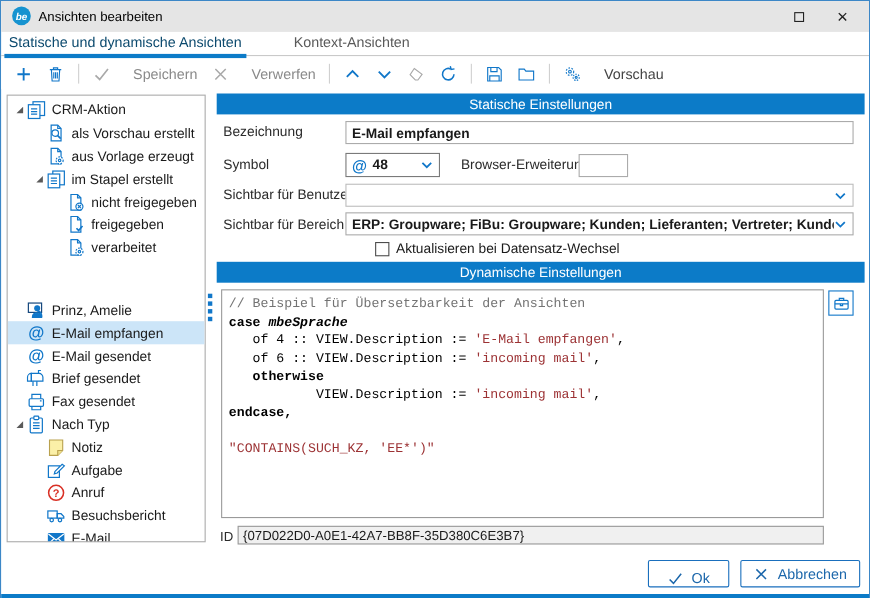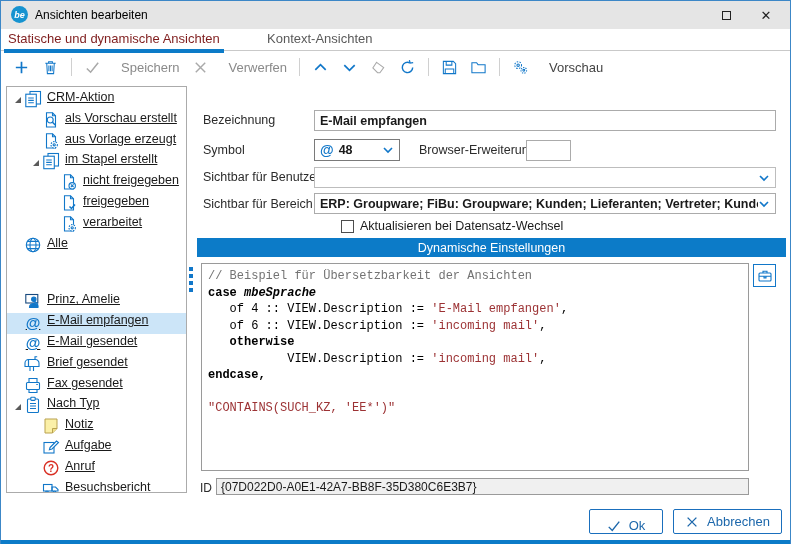--- a/index.html
+++ b/index.html
@@ -18,38 +18,38 @@
          display:flex; align-items:center; justify-content:center; }
   .title{ position:absolute; left:34px; top:7px; font-size:12px; color:#000; }
   .wbtn{ position:absolute; top:0; width:40px; height:28px; display:flex; align-items:center;
          justify-content:center; color:#222; cursor:default; }
   .wbtn.max{ right:44px; } .wbtn.close{ right:4px; font-size:13px; }
   .maxglyph{ width:9px; height:9px; border:1px solid #222; display:block; }
 
   
   .tabs{ position:absolute; left:0; top:28px; right:0; height:22px; border-bottom:1px solid #c9c9c9; }
   .tab{ position:absolute; top:0; height:22px; font-size:13px; color:#5a5a5a; padding:2px 4px 0 4px; }
-  .tab.active{ color:#7f1d1d; }
+  .tab.active{ color:#0c4a6e; }
   .tab.active .underline{ position:absolute; left:0; right:0; bottom:-2px; height:4px; background:#0c7bc8; }
   .tab1{ left:3px; } .tab2{ left:262px; }
 
   
   .toolbar{ position:absolute; left:0; top:52px; right:0; height:28px; display:flex;
             align-items:center; padding-left:8px; gap:4px; background:#fff; }
   .tbtn{ display:flex; align-items:center; gap:20px; padding:2px 4px; color:#1177c9; }
   .tbtn.disabled{ color:#a9a9a9; }
   .tbtn .lbl{ font-size:13px; color:#8a8a8a; }
   .tbtn.enabled .lbl{ color:#444; }
   .tbtn svg{ width:17px; height:17px; display:block; }
   .tsep{ width:1px; height:18px; background:#d0d0d0; margin:0 4px; }
 
   
   .tree{ position:absolute; left:5px; top:85px; width:181px; height:407px;
          border:1px solid #ababab; background:#fff; overflow:hidden; padding-top:3px; }
-  .trow{ display:flex; height:20.8px; white-space:nowrap;text-decoration:underline; }
+  .trow{ display:flex; align-items:center; height:20.8px; white-space:nowrap; }
   .trow.selected{ background:#cce5f8; }
   .exp{ width:13px; display:flex; justify-content:center; align-items:center; flex:0 0 13px; }
   .exp .tri{ width:0; height:0; border-left:6px solid transparent; border-bottom:6px solid #5a5a5a; }
   .ticon{ width:18px; height:18px; flex:0 0 18px; margin-right:5px; color:#1177c9;
           display:flex; align-items:center; justify-content:center; }
   .ticon svg{ width:18px; height:18px; display:block; }
   .ticon .glyph{ font-size:15px; font-weight:bold; color:#1177c9; line-height:1; }
   .tlabel{ font-size:12.5px; color:#1a1a1a; }
   .splitter{ position:absolute; left:188px; top:266px; width:5px; display:flex; flex-direction:column; gap:3px; }
   .splitter i{ width:4px; height:4px; background:#1177c9; display:block; }
@@ -327,33 +327,20 @@
             <g fill="none" stroke="currentColor" stroke-width="1.1">
               <path d="M4.5 1.8h6l3 3V16h-9z"></path>
               <path d="M10.5 1.8v3h3"></path>
               <circle cx="12.2" cy="12.8" r="3.2" fill="#fff" stroke-dasharray="1.5 1.2"></circle>
               <circle cx="12.2" cy="12.8" r="1.1"></circle>
             </g>
           </svg>
         </span>
         <span class="tlabel">verarbeitet</span>
       </div>
-      <div class="trow" style="padding-left: 4px;">
-        <span class="exp"></span>
-        <span class="ticon">
-          <svg viewBox="0 0 18 18">
-            <g fill="none" stroke="currentColor" stroke-width="1.1">
-              <circle cx="9" cy="9" r="6.7"></circle>
-              <ellipse cx="9" cy="9" rx="3" ry="6.7"></ellipse>
-              <path d="M2.3 9h13.4M3.4 5.4h11.2M3.4 12.6h11.2"></path>
-            </g>
-          </svg>
-        </span>
-        <span class="tlabel">Alle</span>
-      </div>
       <div class="trow" style="padding-left: 4px; margin-top: 36px;">
         <span class="exp"></span>
         <span class="ticon">
           <svg viewBox="0 0 18 18">
             <g fill="none" stroke="currentColor" stroke-width="1.1">
               <rect x="1.8" y="2.5" width="12" height="8.5" stroke="#17497e"></rect>
               <path d="M13.8 15.5v-1.8a4 4 0 0 0-4-3.9" stroke-width="1.4"></path>
               <circle cx="9.8" cy="7.2" r="2.2" fill="#1177c9"></circle>
               <path d="M5.5 15.5c0-2.6 1.9-4 4.3-4s4 1.4 4 4z" fill="#1177c9"></path>
             </g>
@@ -486,20 +473,21 @@
         <span class="tlabel">Brief</span>
       </div>
     </div>
   <div class="splitter">
       <i></i>
       <i></i>
       <i></i>
       <i></i>
     </div>
 
+  <div class="phead static">Statische Einstellungen</div>
 
   <div class="flabel" style="top:112px">Bezeichnung</div>
   <div class="input bold" style="left:313px; top:109px; width:462px; height:21px;">E-Mail empfangen</div>
 
   <div class="flabel" style="top:142px">Symbol</div>
   <div class="input" style="left:313px; top:138px; width:86px; height:22px; border-color:#7a7a7a;">
     <span class="atglyph">@</span>
     <span class="bold">48</span>
     <span class="chev">
         <svg viewBox="0 0 12 12">

